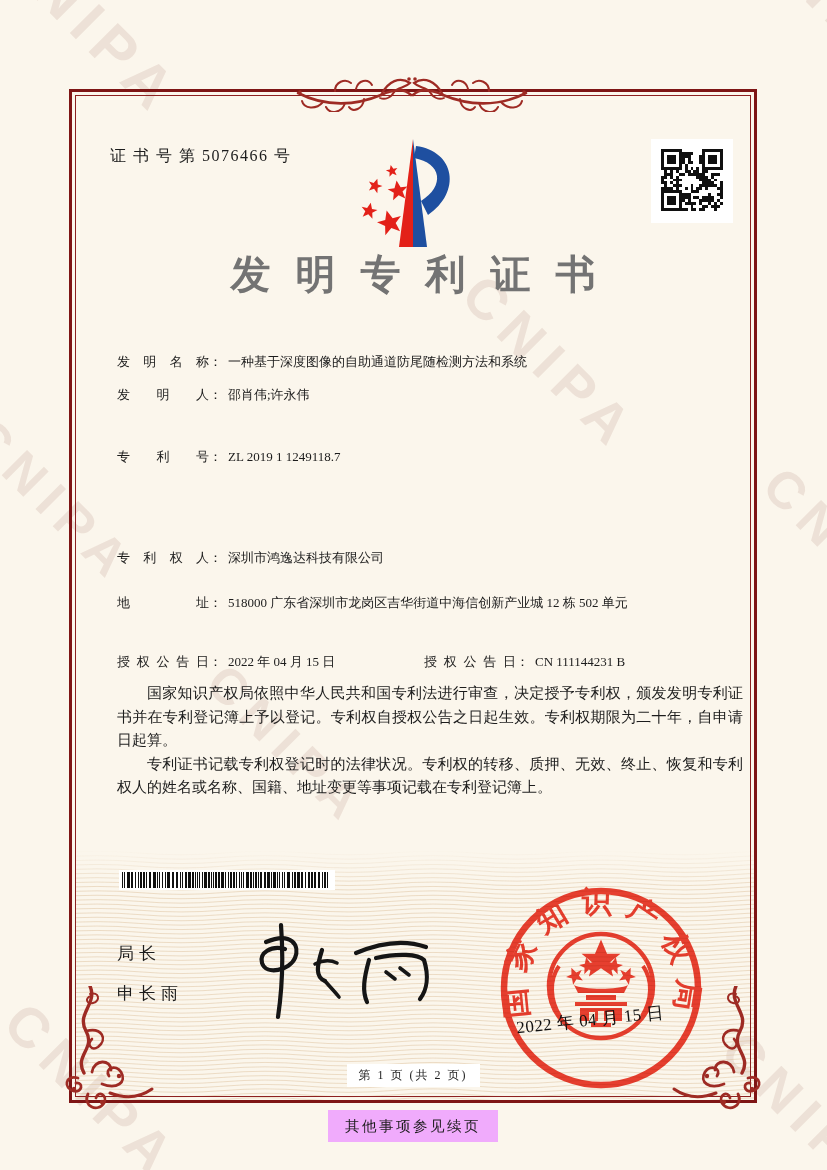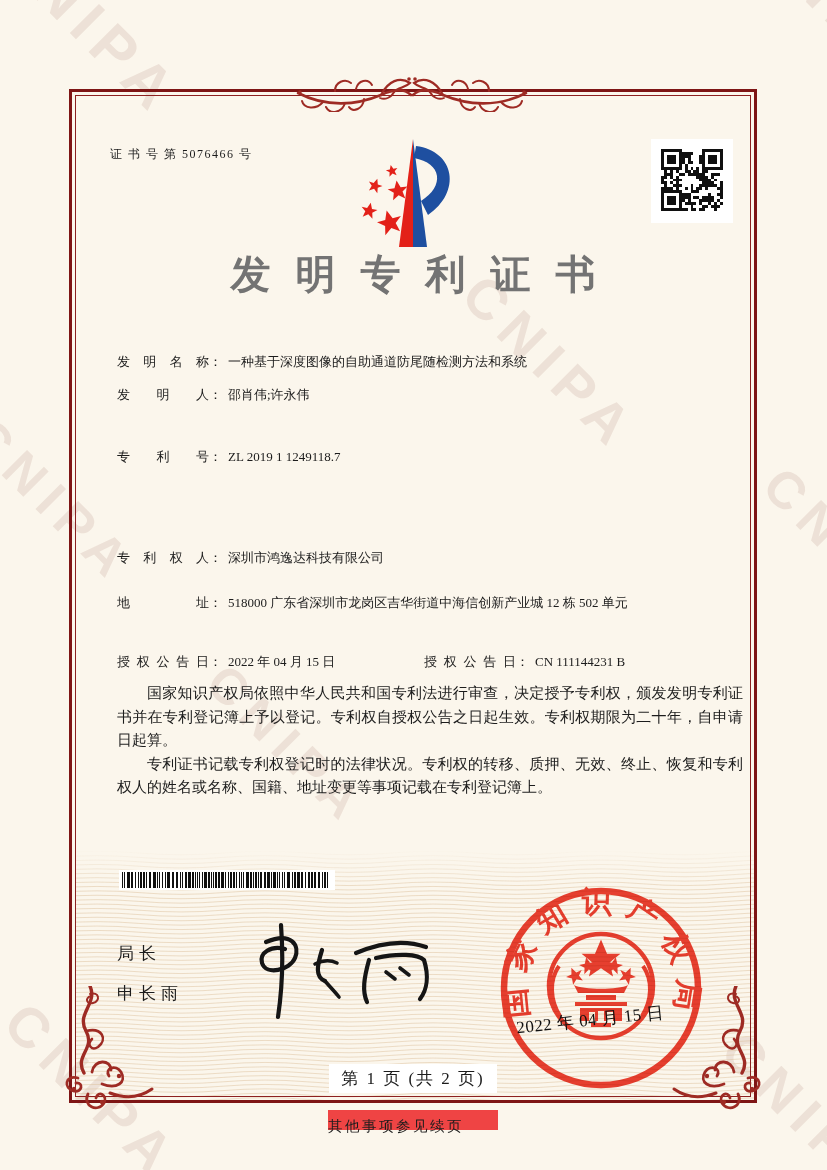--- a/index.html
+++ b/index.html
@@ -25,21 +25,21 @@
   
   .waves { position:absolute; left:75px; top:850px; width:679px; height:251px;
     -webkit-mask-image:linear-gradient(180deg,transparent 0,#000 36px);
             mask-image:linear-gradient(180deg,transparent 0,#000 36px); }
   
   .orn-top { position:absolute; left:295px; top:64px; width:234px; height:48px; }
   .fl { position:absolute; width:96px; height:126px; }
   .fl-left { left:58px; top:986px; }
   .fl-right { left:672px; top:986px; transform:scaleX(-1); }
   
-  .certno { position:absolute; left:110px; top:146px; font-size:12px; letter-spacing:1.5px; }
+  .certno { position:absolute; left:110px; top:146px; font-size:16px; letter-spacing:1.5px; }
   .logo { position:absolute; left:356px; top:137px; width:114px; height:114px; }
   .qr-patch { position:absolute; left:651px; top:139px; width:82px; height:84px; background:#fff; }
   .qr-patch svg { position:absolute; left:10px; top:9px; }
   .title {
     position:absolute; left:69px; top:247px; width:688px; text-align:center;
     font-size:40px; font-weight:600; letter-spacing:25px; padding-left:25px;
     color:#737373;
   }
   
   .row { position:absolute; left:117px; font-size:13px; line-height:25px; white-space:nowrap; }
@@ -60,24 +60,24 @@
   .dir-name  { position:absolute; left:117px; top:982px; font-size:17px; letter-spacing:5px; }
   .sig { position:absolute; left:236px; top:922px; width:205px; height:100px; }
   
   .seal { position:absolute; left:495px; top:882px; width:212px; height:212px;
     mix-blend-mode:multiply; }
   .seal-date { position:absolute; left:516px; top:1008px; width:160px;
     font-size:17px; color:#111; transform:rotate(-6deg); white-space:nowrap;
     letter-spacing:0.5px; }
   
   .pagenum { position:absolute; left:69px; top:1064px; width:688px; text-align:center; }
-  .pagenum span { display:inline-block; background:#fff; padding:3px 12px; font-size:17px;
+  .pagenum span { display:inline-block; background:#fff; padding:3px 12px; font-size:12px;
     letter-spacing:2px; }
-  .contnote { position:absolute; left:328px; top:1110px; width:170px; height:20px;
-    background:#ef4444; text-align:left; line-height:32px; font-size:14.5px;
+  .contnote { position:absolute; left:328px; top:1110px; width:170px; height:32px;
+    background:#f0abfc; text-align:center; line-height:32px; font-size:14.5px;
     letter-spacing:2.5px; }
 </style>
 </head>
 <body>
 
 <div class="page">
 
   <div class="wm" style="left:-28px; top:-12px; font-size:60px;">CNIPA</div>
   <div class="wm" style="left:735px; top:-20px; font-size:54px;">CNIPA</div>
   <div class="wm" style="left:440px; top:330px; font-size:56px;">CNIPA</div>

